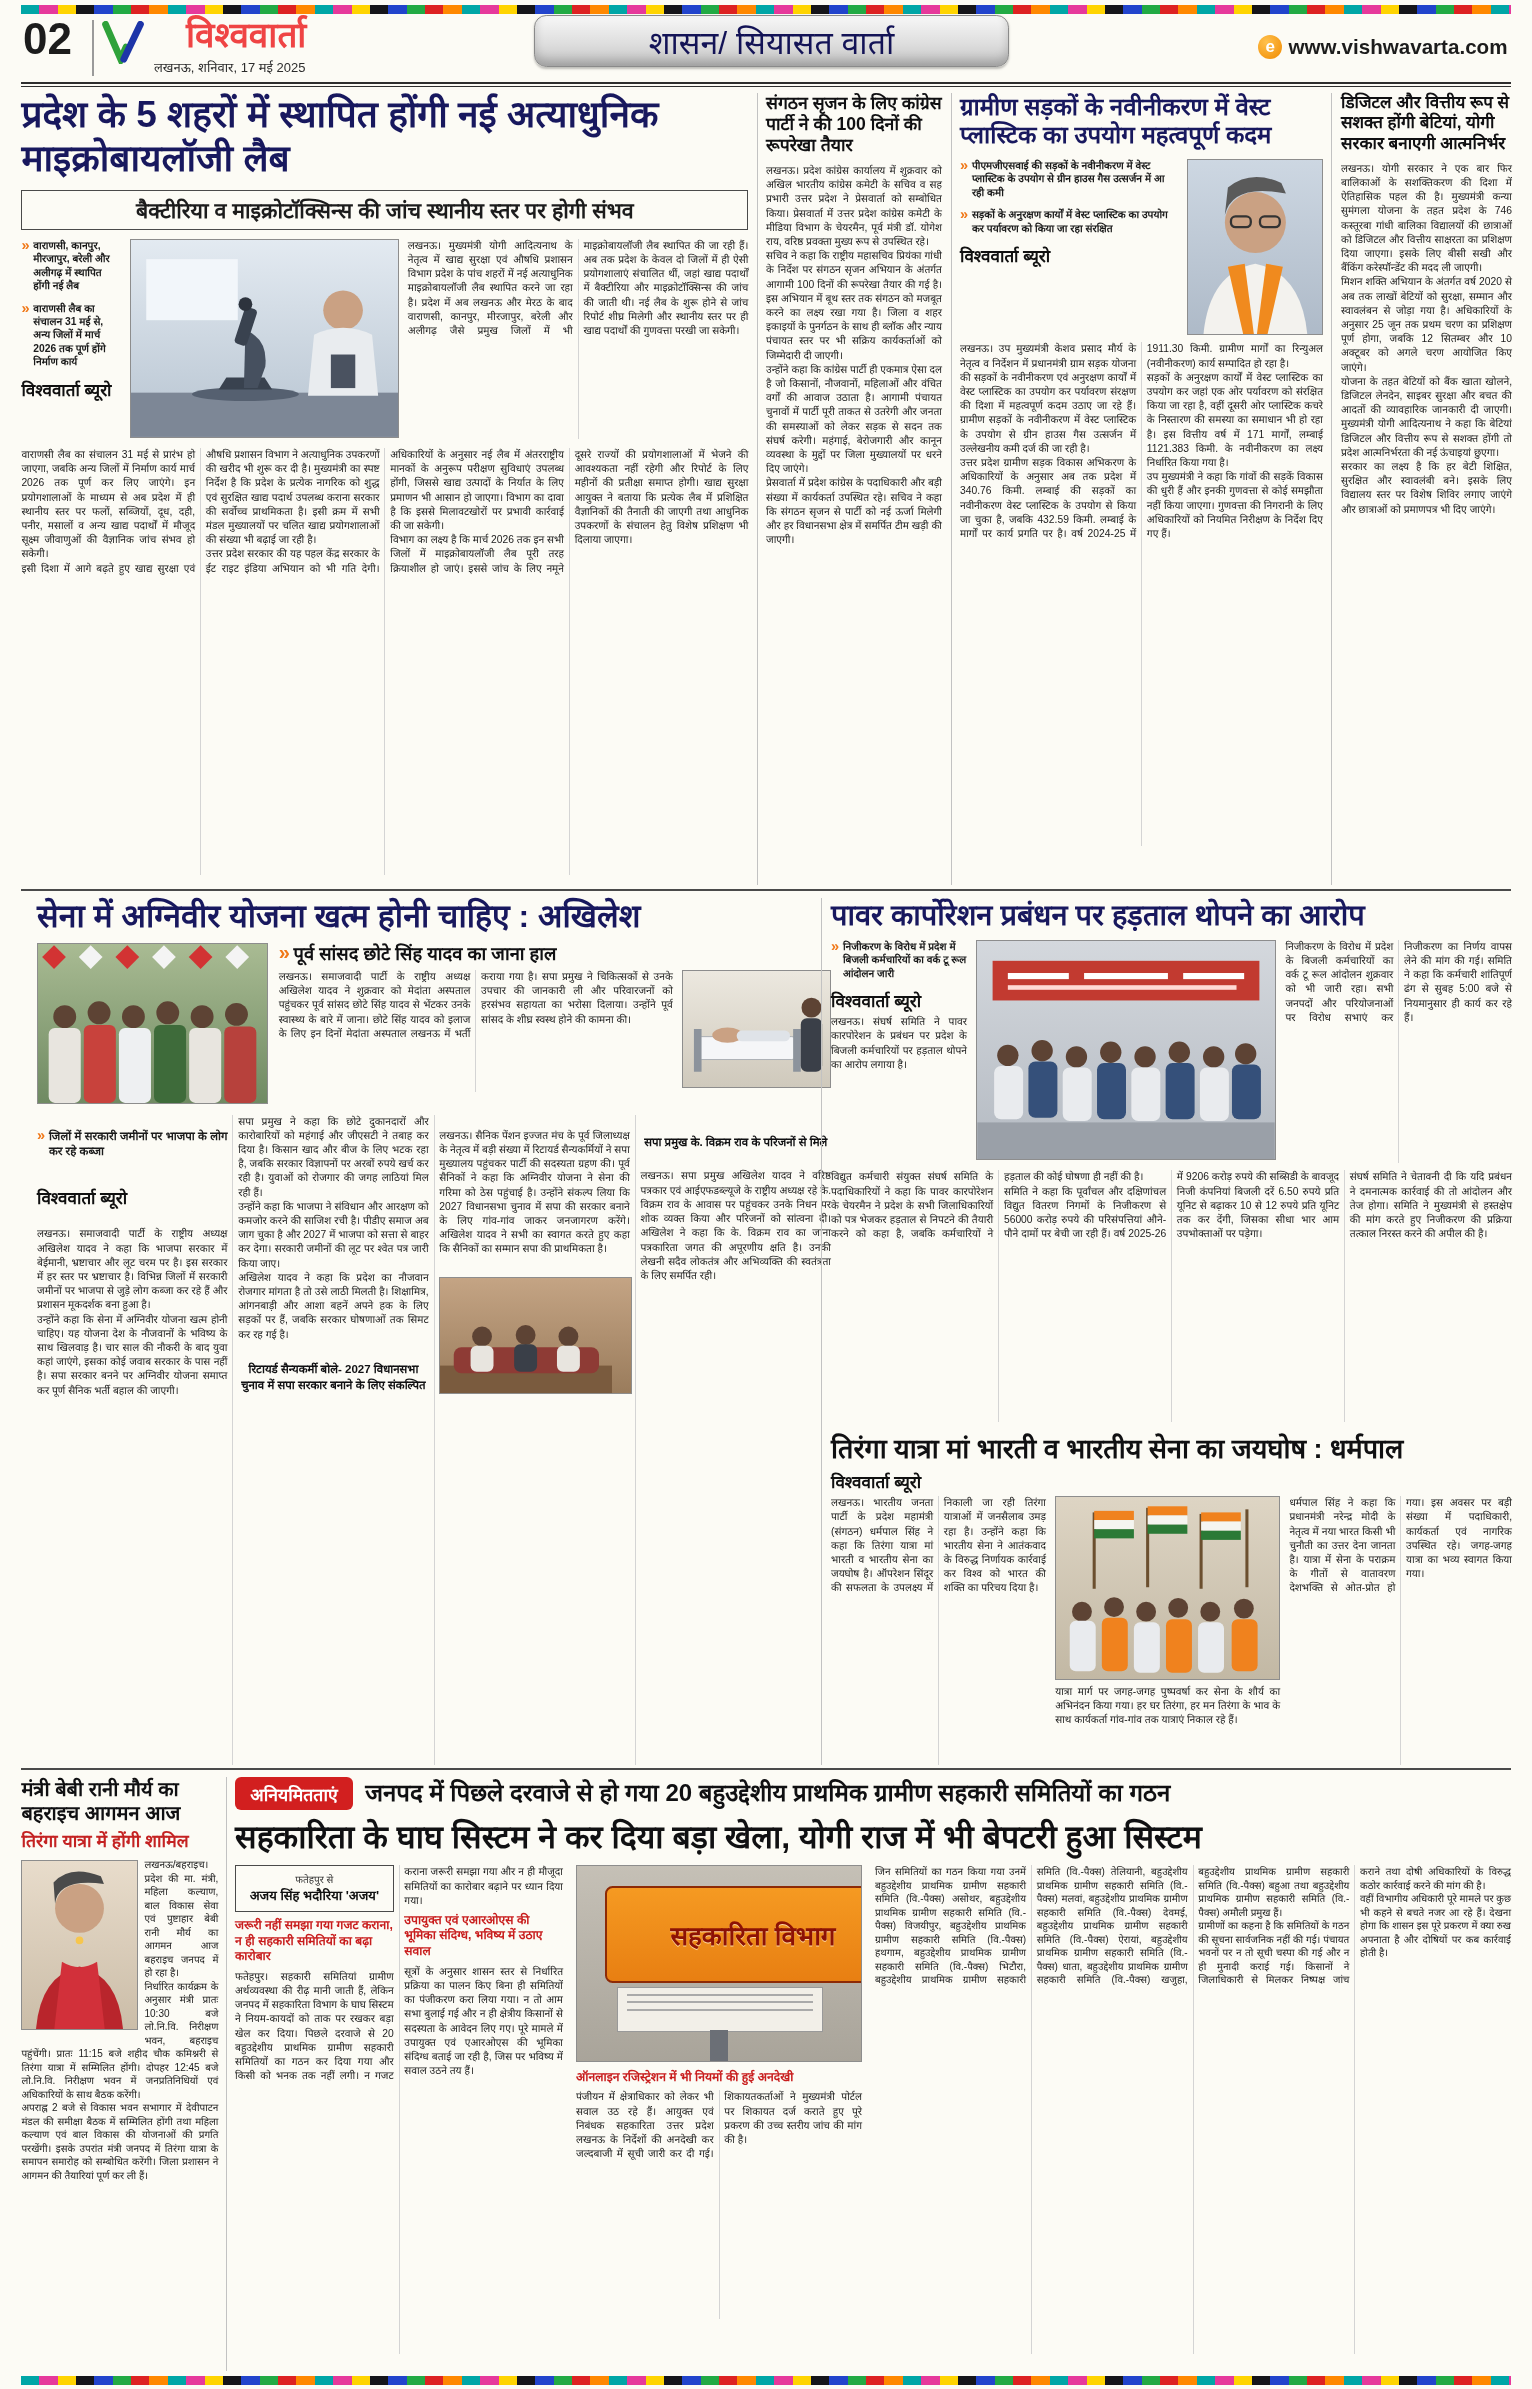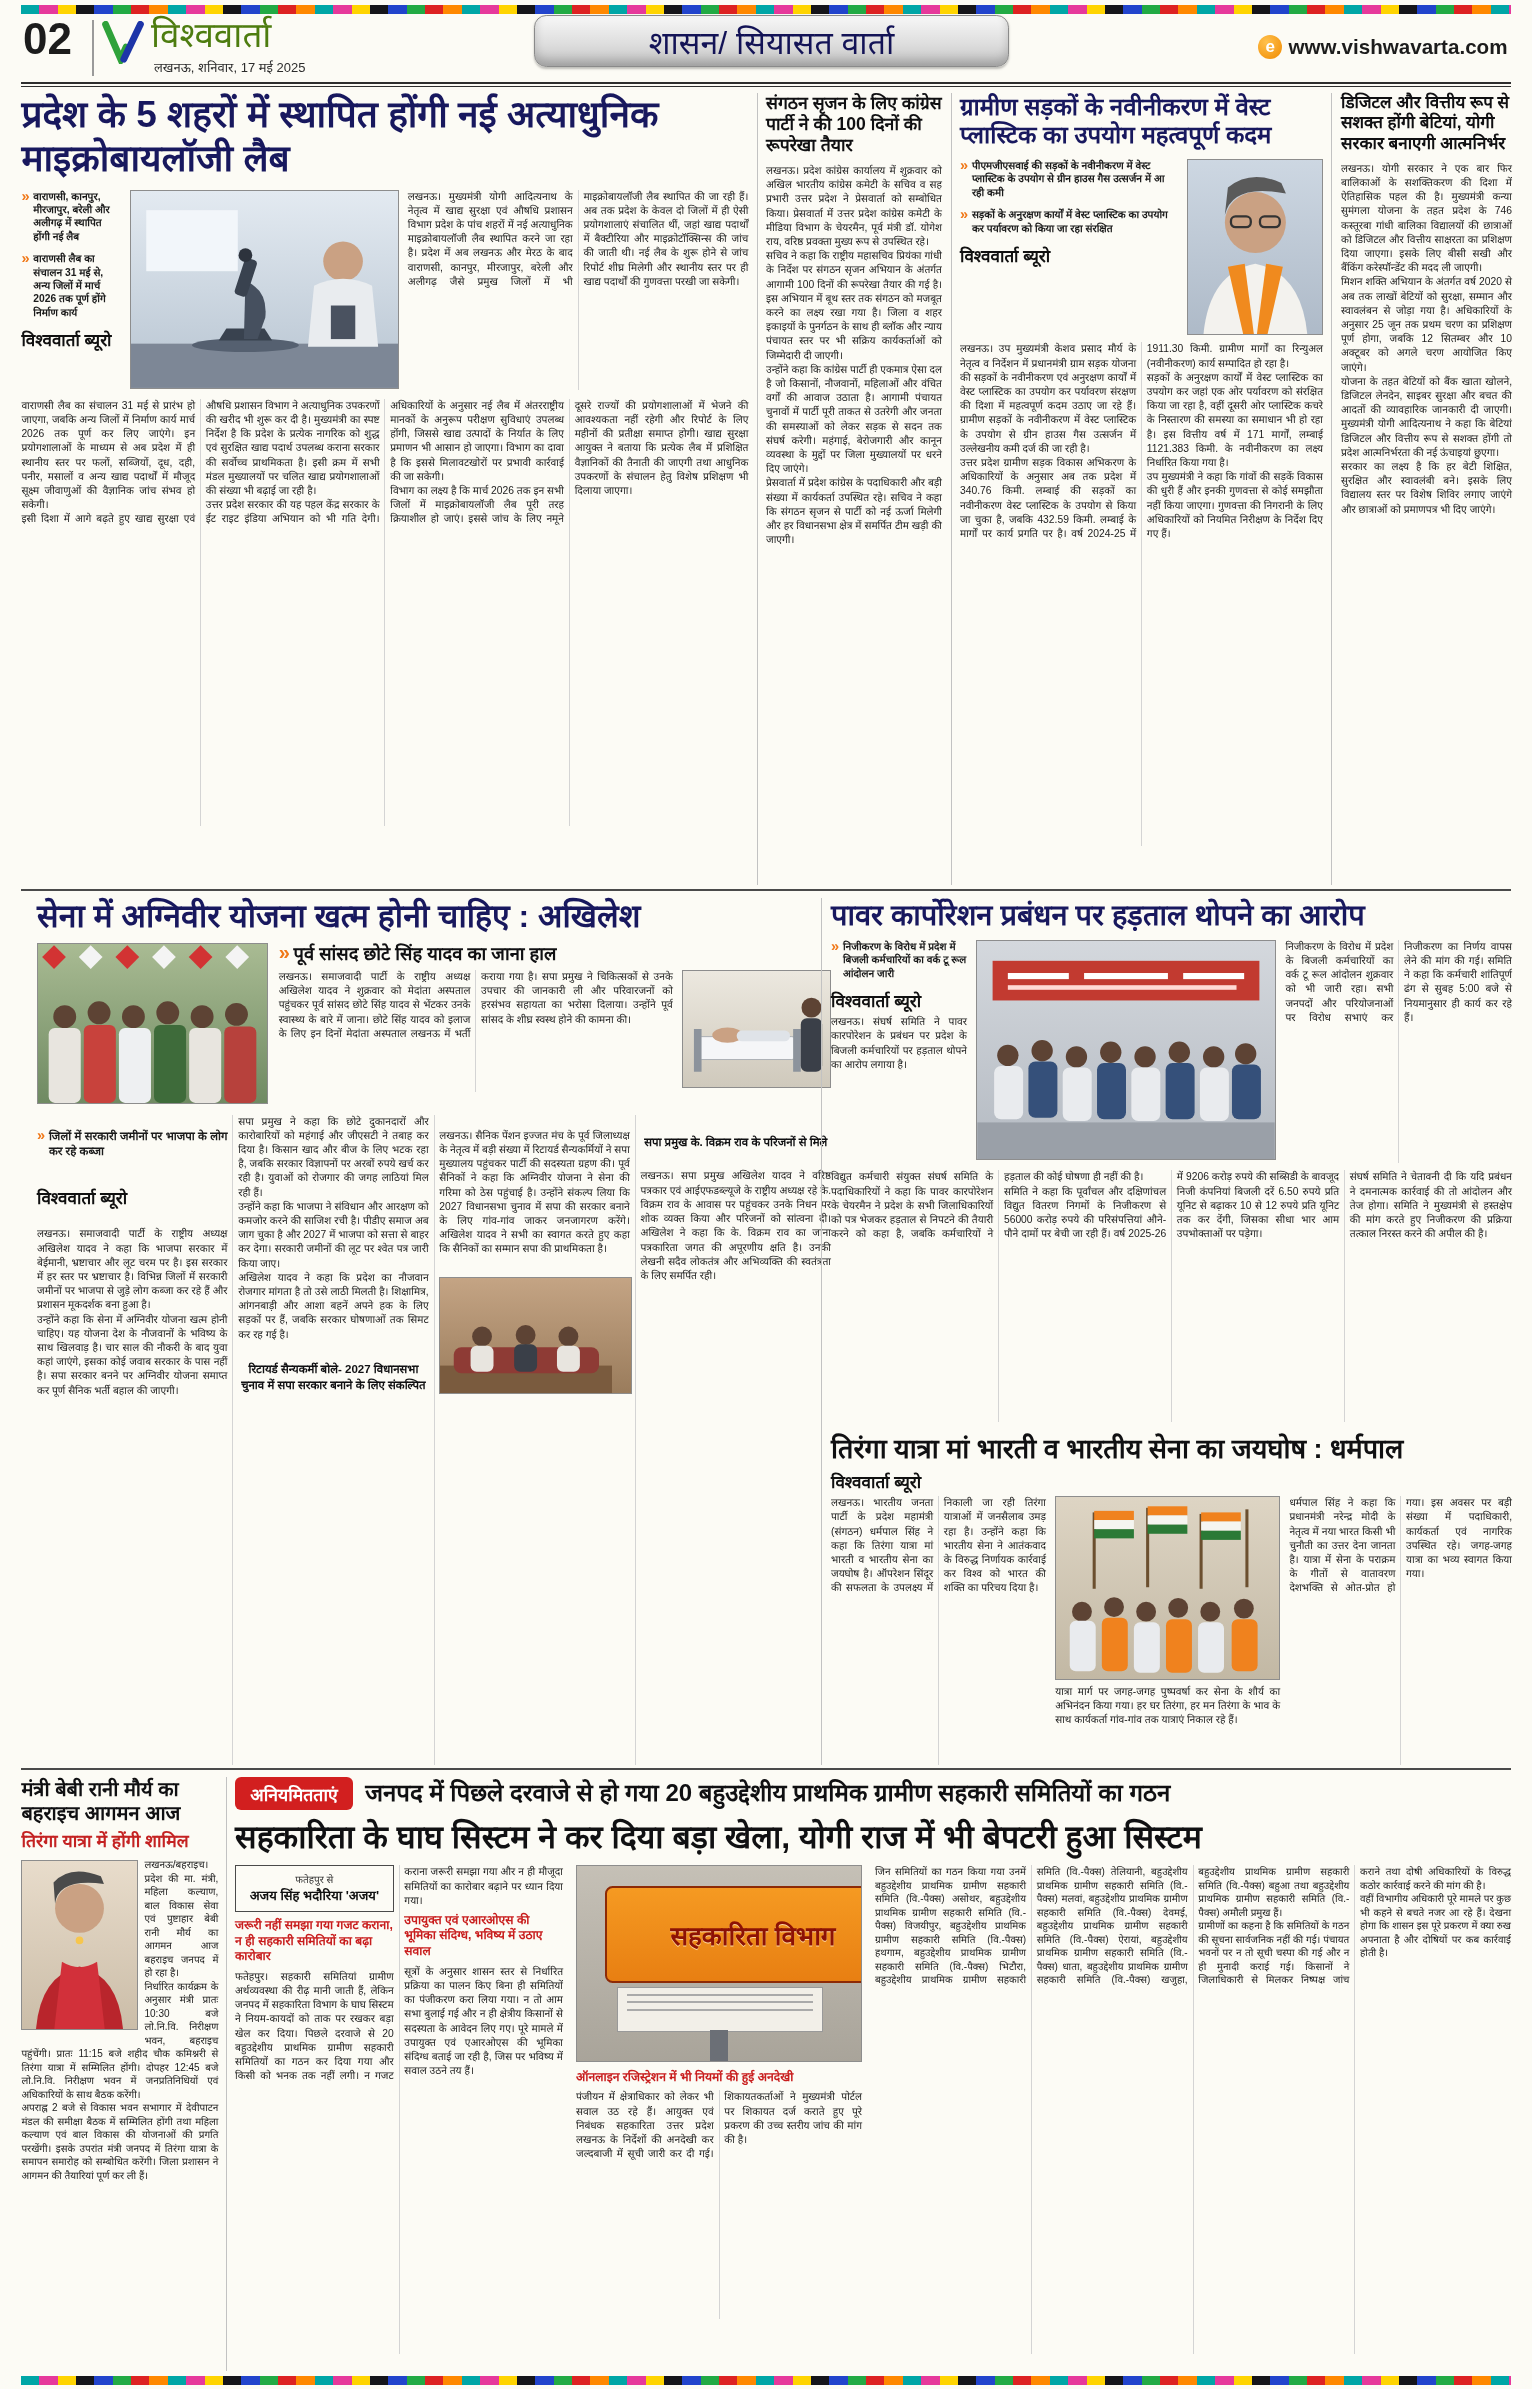--- a/index.html
+++ b/index.html
@@ -4,21 +4,21 @@
 <style>
   html,body{margin:0;padding:0;}
   body{width:1533px;height:2389px;position:relative;background:#fcfbf5;
        font-family:"Liberation Sans","DejaVu Sans",sans-serif;color:#1b1b1b;}
   .abs{position:absolute;}
   .strip{left:21.4px;width:1490px;height:9.2px;
      background:repeating-linear-gradient(90deg,#00a6a6 0 18.3px,#e6399b 18.3px 37px,#ffd400 37px 55px,#15151a 55px 73px,#2244cc 73px 92px,#22aa44 92px 110px,#dd2222 110px 128px,#ff8800 128px 147px);}
   .vrule{position:absolute;width:0.8px;background:#c2c2c2;}
   .hrule{position:absolute;height:1.5px;background:#4a4a4a;}
   .pageno{font-size:44px;font-weight:700;color:#1c1c1c;line-height:1;}
-  .papername{font-size:35px;font-weight:400;color:#4d7c0f;line-height:1;}
+  .papername{font-size:35px;font-weight:700;color:#ef4444;line-height:1;margin-left:35px;}
   .dateline{font-size:13px;color:#2c2c2c;}
   .sectionbox{width:473px;height:50px;border:0.8px solid #8a8a8a;border-radius:12.2px;
      background:linear-gradient(180deg,#f7f7f7 0%,#dedede 55%,#c3c3c3 100%);
      box-shadow:inset 0 -6.1px 9.2px rgba(0,0,0,.18), 0 1.5px 2.3px rgba(0,0,0,.25);
      display:flex;align-items:center;justify-content:center;
      font-size:32px;font-weight:400;color:#131356;}
   .web{display:flex;align-items:center;gap:6.1px;font-size:20.6px;font-weight:700;color:#1c1c1c;}
   .ecirc{width:24.4px;height:24.4px;border-radius:50%;background:radial-gradient(circle at 35% 30%,#ffc14d,#f08a00);
      color:#fff;display:flex;align-items:center;justify-content:center;font-size:17px;font-weight:700;}
   .hl-navy{color:#18185e;font-weight:700;line-height:1.18;}
@@ -68,20 +68,21 @@
 <div class="abs web" style="left:1258px;top:35px">
   <span class="ecirc">e</span>
   <span>www.vishwavarta.com</span>
 </div>
 
 <div class="abs" style="left:21.4px;top:82px;width:1490px;height:1.5px;background:#2e2e2e"></div>
 <div class="abs" style="left:21.4px;top:86px;width:1490px;height:0.8px;background:#2e2e2e"></div>
 
 <div class="abs" style="left:21.4px;top:93px;width:727px;height:792px">
   <div class="hl-navy" style="font-size:37px">प्रदेश के 5 शहरों में स्थापित होंगी नई अत्याधुनिक माइक्रोबायलॉजी लैब</div>
+  <div class="subheadbox" style="margin-top:9.2px">बैक्टीरिया व माइक्रोटॉक्सिन्स की जांच स्थानीय स्तर पर होगी संभव</div>
   <div style="display:flex;gap:9.2px;margin-top:9.2px;height:200px">
     <div style="flex:0 0 99px">
       <div class="bul">
           <span class="chv">»</span>
           <span>वाराणसी, कानपुर, मीरजापुर, बरेली और अलीगढ़ में स्थापित होंगी नई लैब</span>
         </div>
       <div class="bul">
           <span class="chv">»</span>
           <span>वाराणसी लैब का संचालन 31 मई से, अन्य जिलों में मार्च 2026 तक पूर्ण होंगे निर्माण कार्य</span>
         </div>

